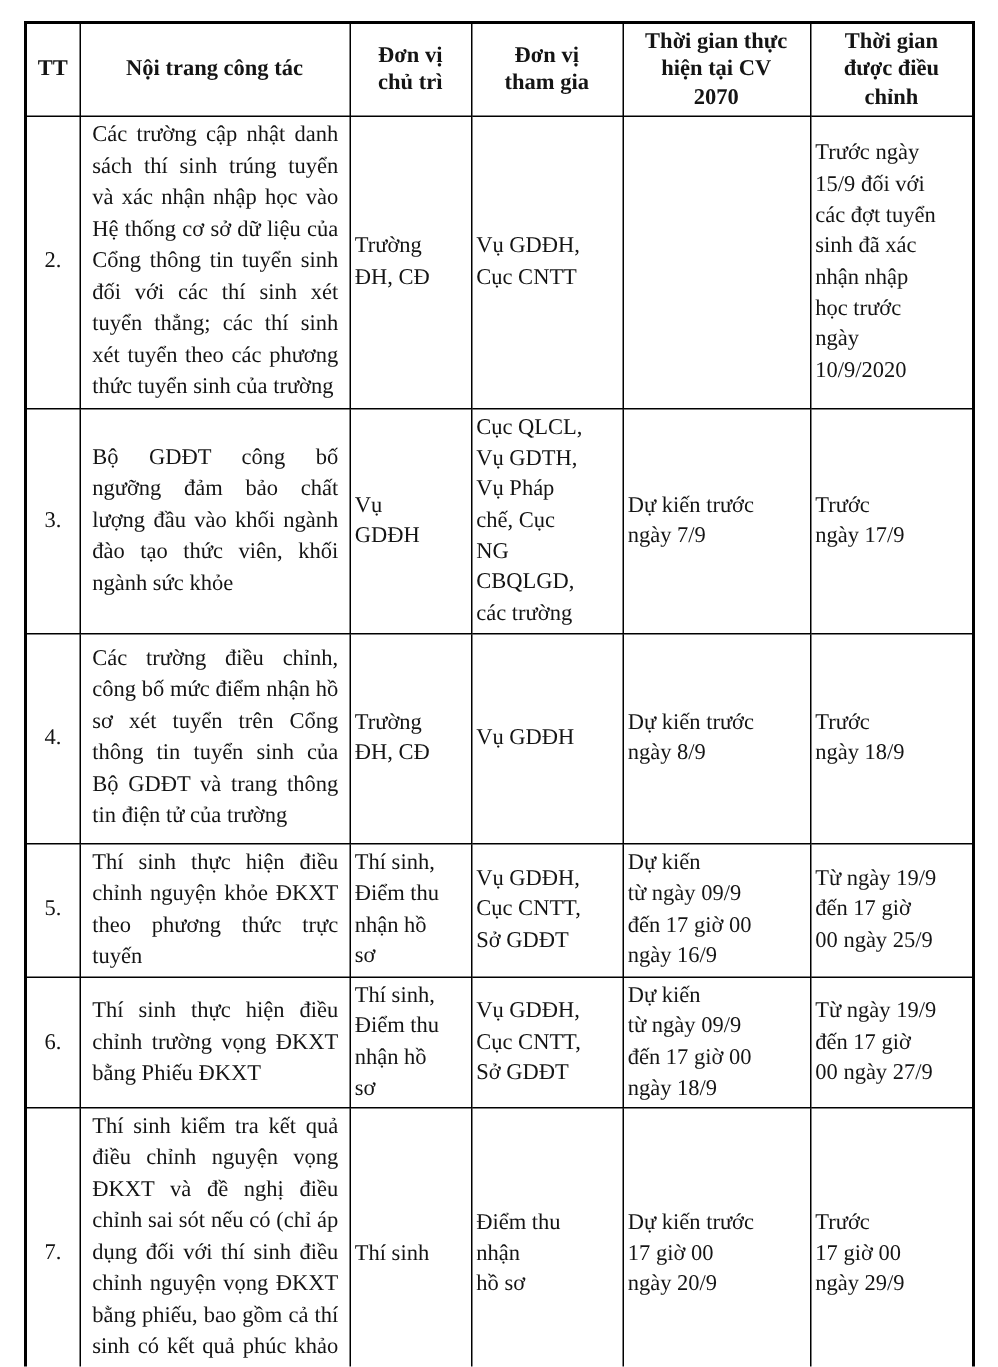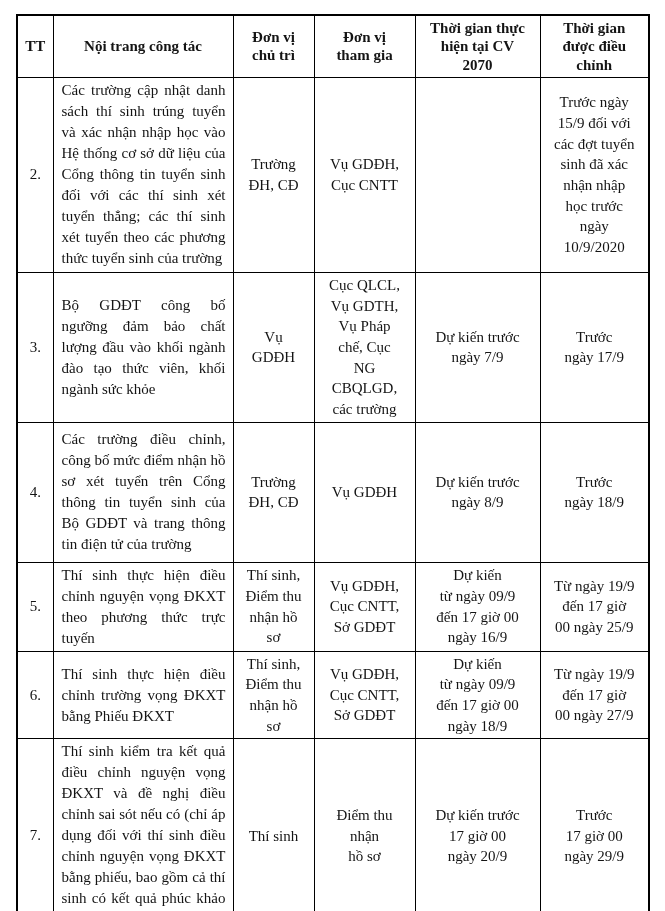--- a/index.html
+++ b/index.html
@@ -36,21 +36,21 @@
     font-size: 15px;
   }
   th {
     font-weight: bold;
     text-align: center;
     line-height: 1.22;
     white-space: pre-line;
     padding: 3px 2px;
   }
   td.center {
-    text-align: center;
+    text-align: left;
     line-height: 1.38;
     white-space: pre-line;
     padding: 2px 3px;
   }
   td.tt {
     text-align: center;
     padding: 2px 3px;
   }
   td.task {
     text-align: justify;
@@ -135,21 +135,21 @@
         <td class="center">Trường
 ĐH, CĐ</td>
         <td class="center">Vụ GDĐH</td>
         <td class="center">Dự kiến trước
 ngày 8/9</td>
         <td class="center">Trước
 ngày 18/9</td>
       </tr>
       <tr class="r5">
         <td class="tt">5.</td>
-        <td class="task">Thí sinh thực hiện điều chỉnh nguyện vọng ĐKXT theo phương thức trực tuyến</td>
+        <td class="task">Thí sinh thực hiện điều chỉnh nguyện khỏe ĐKXT theo phương thức trực tuyến</td>
         <td class="center">Thí sinh,
 Điểm thu
 nhận hồ
 sơ</td>
         <td class="center">Vụ GDĐH,
 Cục CNTT,
 Sở GDĐT</td>
         <td class="center">Dự kiến
 từ ngày 09/9
 đến 17 giờ 00

